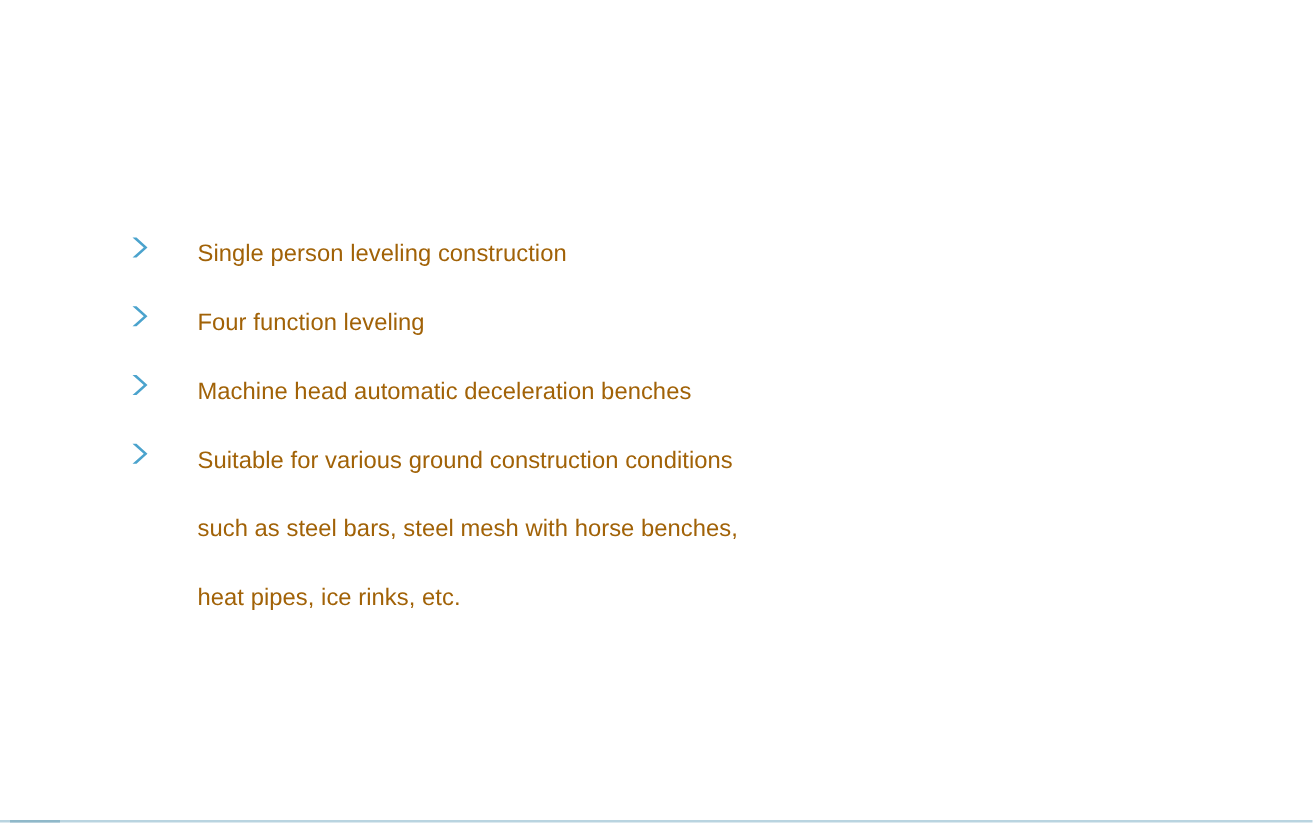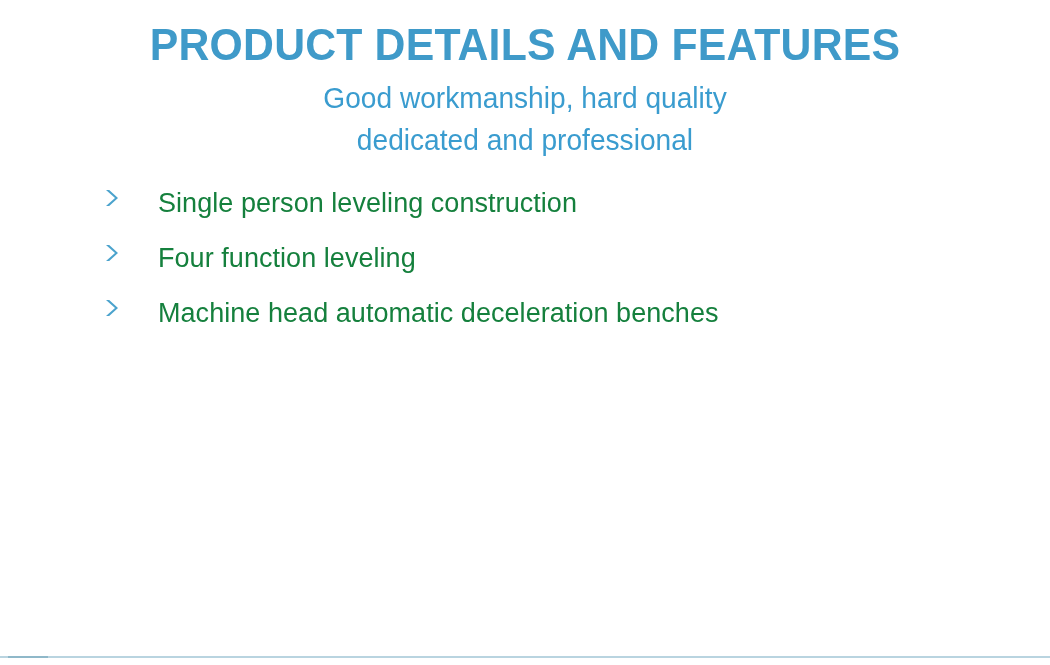--- a/index.html
+++ b/index.html
@@ -97,23 +97,23 @@
     font-weight: 700;
     line-height: 1;
   }
 
   .bullet-marker svg {
     display: block;
   }
 
   .feature-text {
     display: block;
-    font-size: 27px;
+    font-size: 19px;
     line-height: 55px;
-    color: #15803d;
+    color: #a16207;
     font-weight: 400;
     white-space: nowrap;
     letter-spacing: 0.05px;
   }
 
   .feature-text.cont {
     display: block;
   }
 
   
@@ -133,28 +133,20 @@
     width: 40px;
     height: 2px;
     background: #8fb8c9;
   }
 </style>
 </head>
 <body>
 
 <div class="slide">
 
-  <div class="heading-block">
-    <h1 class="slide-title">PRODUCT DETAILS AND FEATURES</h1>
-
-    <div class="subtitle-wrap">
-      <p class="slide-subtitle">Good workmanship, hard quality</p>
-      <p class="slide-subtitle">dedicated and professional</p>
-    </div>
-  </div>
 
   <ul class="feature-list">
 
     <li class="feature-item">
       <span class="bullet-marker">
         <svg width="16" height="20" viewBox="0 0 16 20" aria-hidden="true">
           <path d="M3 2 L12 10 L3 18 L6.2 18 L15 10 L6.2 2 Z" fill="currentColor"></path>
         </svg>
       </span>
       <span class="feature-text">Single person leveling construction</span>
@@ -173,19 +165,29 @@
     <li class="feature-item">
       <span class="bullet-marker">
         <svg width="16" height="20" viewBox="0 0 16 20" aria-hidden="true">
           <path d="M3 2 L12 10 L3 18 L6.2 18 L15 10 L6.2 2 Z" fill="currentColor"></path>
         </svg>
       </span>
       <span class="feature-text">Machine head automatic deceleration benches</span>
     </li>
 
 
+    <li class="feature-item">
+      <span class="bullet-marker">
+        <svg width="16" height="20" viewBox="0 0 16 20" aria-hidden="true">
+          <path d="M3 2 L12 10 L3 18 L6.2 18 L15 10 L6.2 2 Z" fill="currentColor"></path>
+        </svg>
+      </span>
+      <span class="feature-text">Suitable for various ground construction conditions</span>
+      <span class="feature-text cont">such as steel bars, steel mesh with horse benches,</span>
+      <span class="feature-text cont">heat pipes, ice rinks, etc.</span>
+    </li>
 
   </ul>
 
   <div class="footer-rule"></div>
   <div class="footer-rule-accent"></div>
 
 </div>
 
 </body></html>

